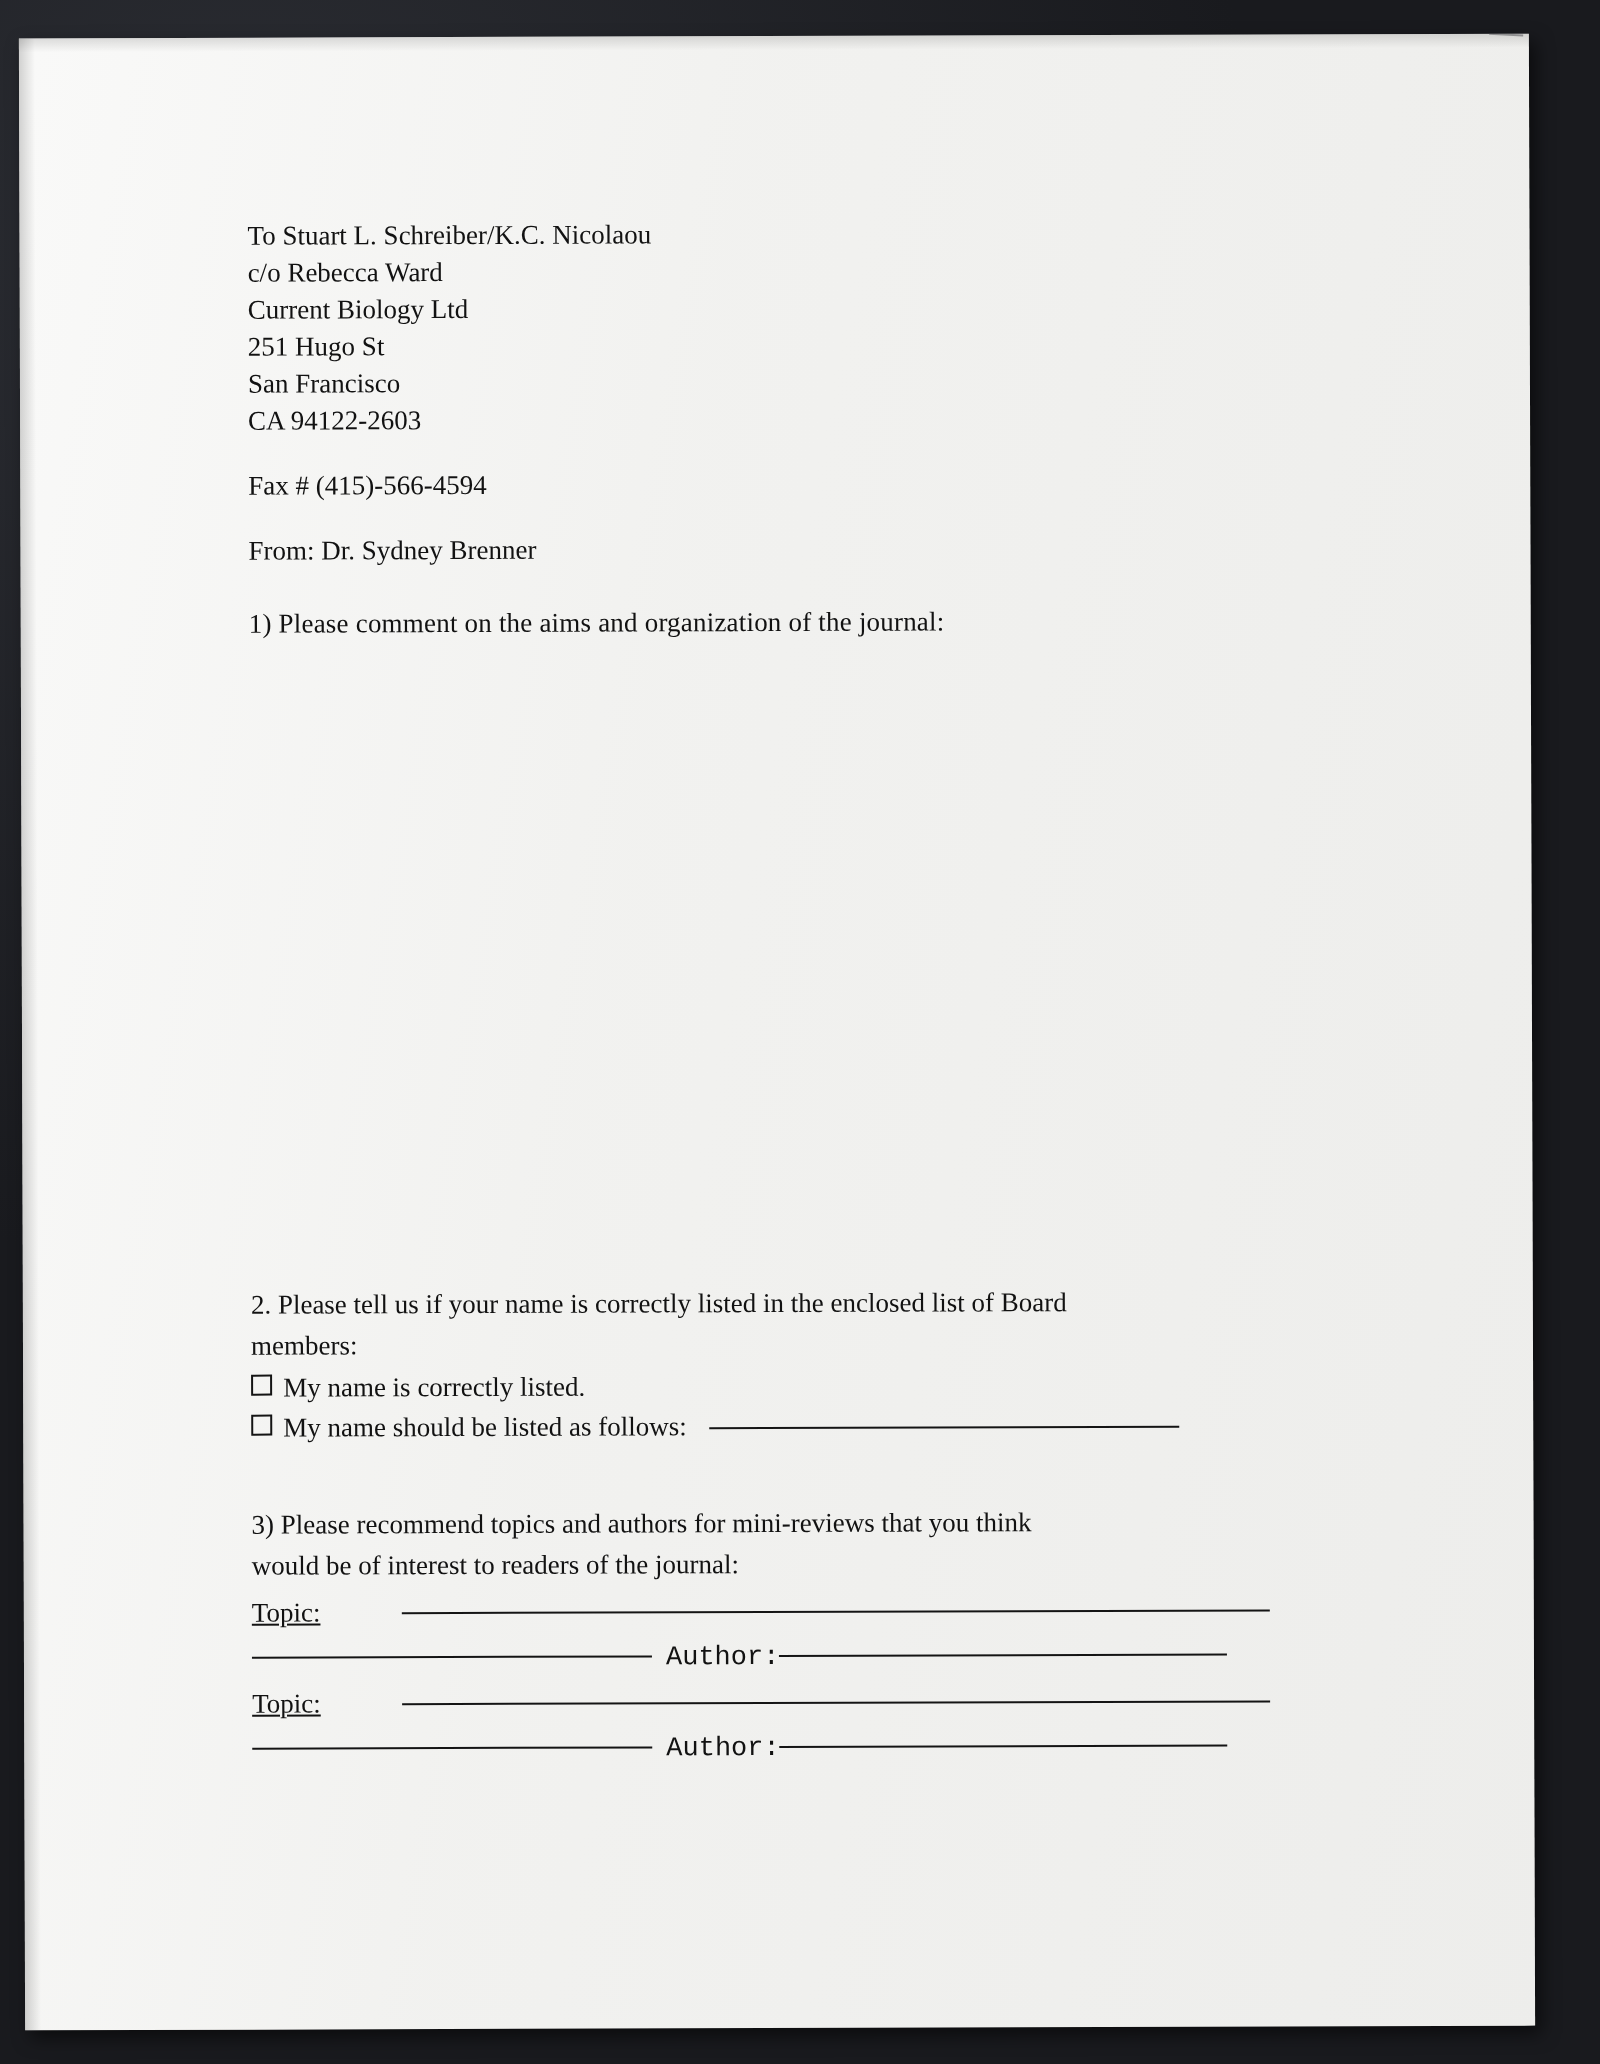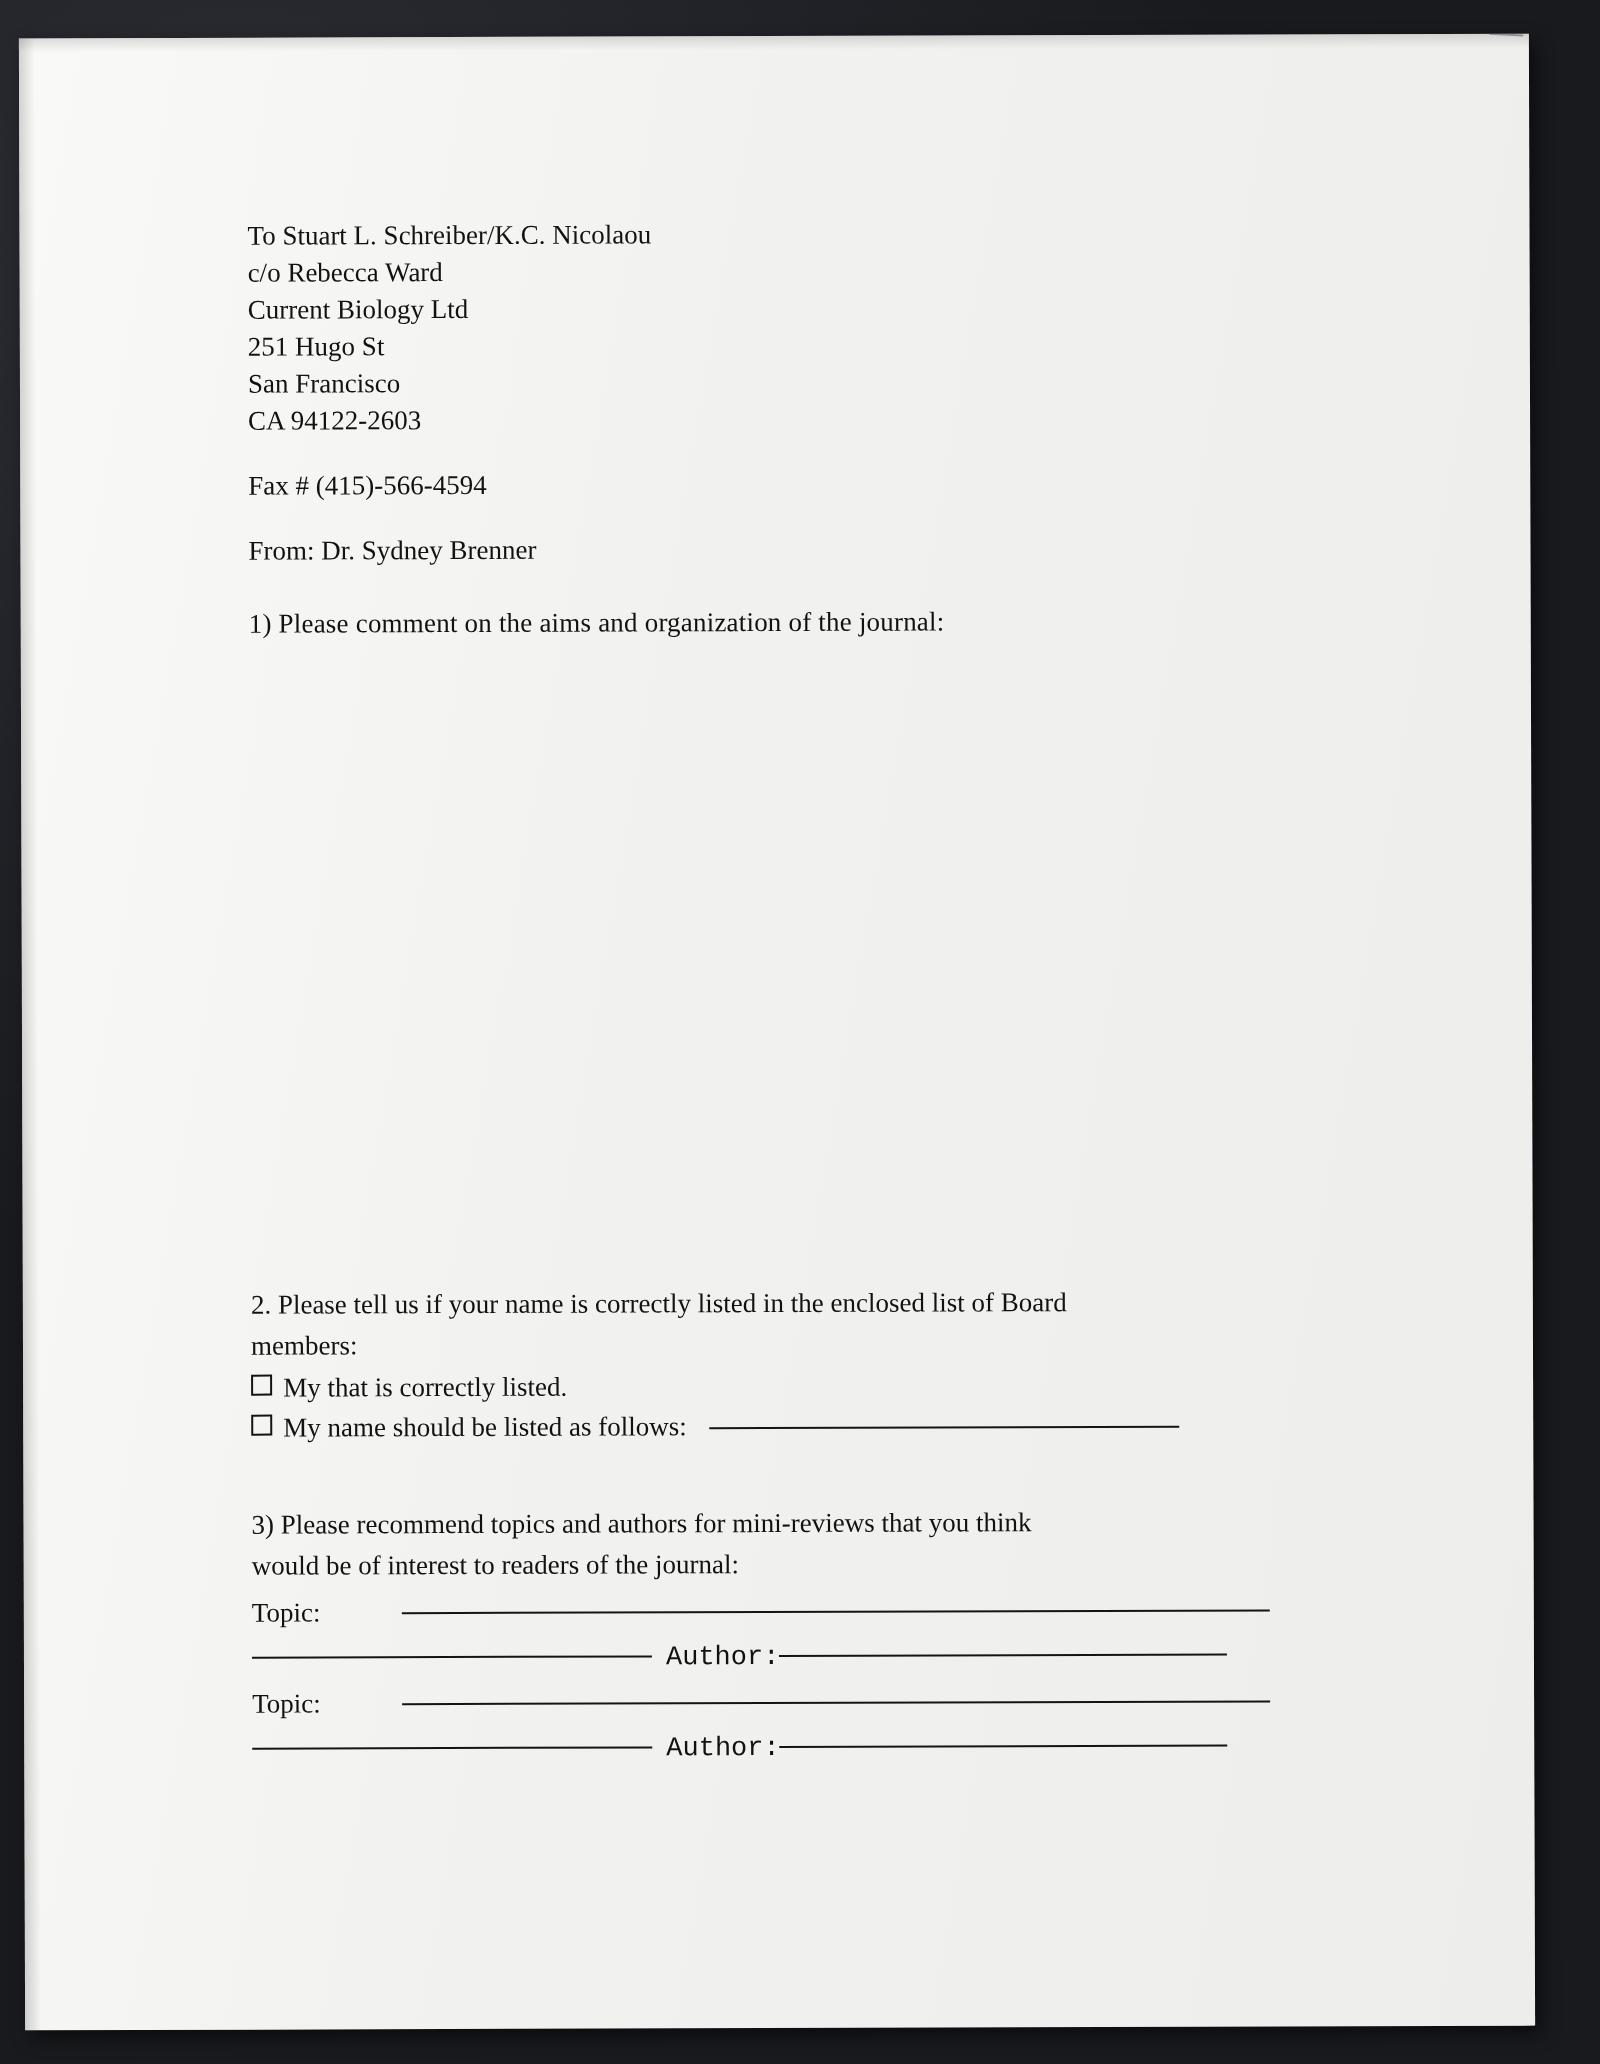--- a/index.html
+++ b/index.html
@@ -94,21 +94,21 @@
     vertical-align: baseline;
     position: relative;
     top: -6px;
   }
   .rule-name { width: 470px; margin-left: 12px; }
   .topic-row {
     display: flex;
     align-items: baseline;
     margin-top: 8px;
   }
-  .topic-label { width: 150px; flex: 0 0 auto; }
+  .topic-label { width: 150px; flex: 0 0 auto; text-decoration: underline; }
   .rule-topic { width: 868px; top: -7px; }
   .author-row {
     display: flex;
     align-items: baseline;
     margin-top: 9px;
   }
   .rule-pre-author { width: 400px; margin-right: 14px; top: -7px; }
   .author-label { flex: 0 0 auto; font-family: Liberation Mono, monospace; }
   .rule-author { width: 448px; top: -7px; }
   .q3-block { margin-top: 58px; }
@@ -161,21 +161,21 @@
     <p class="q-line q1">1)  Please comment on the aims and organization of the journal:</p>
 
     <div class="gap-q1"></div>
 
     <div class="q2-block">
       <p class="q-line">2.  Please tell us if your name is correctly listed in the enclosed list of Board</p>
       <p class="q-line">members:</p>
 
       <div class="checkbox-row">
         <span class="checkbox"></span>
-        <span>My that is correctly listed.</span>
+        <span>My name is correctly listed.</span>
       </div>
 
       <div class="checkbox-row">
         <span class="checkbox"></span>
         <span>My name should be listed as follows:</span>
         <span class="rule rule-name"></span>
       </div>
     </div>
 
     <div class="q3-block">

